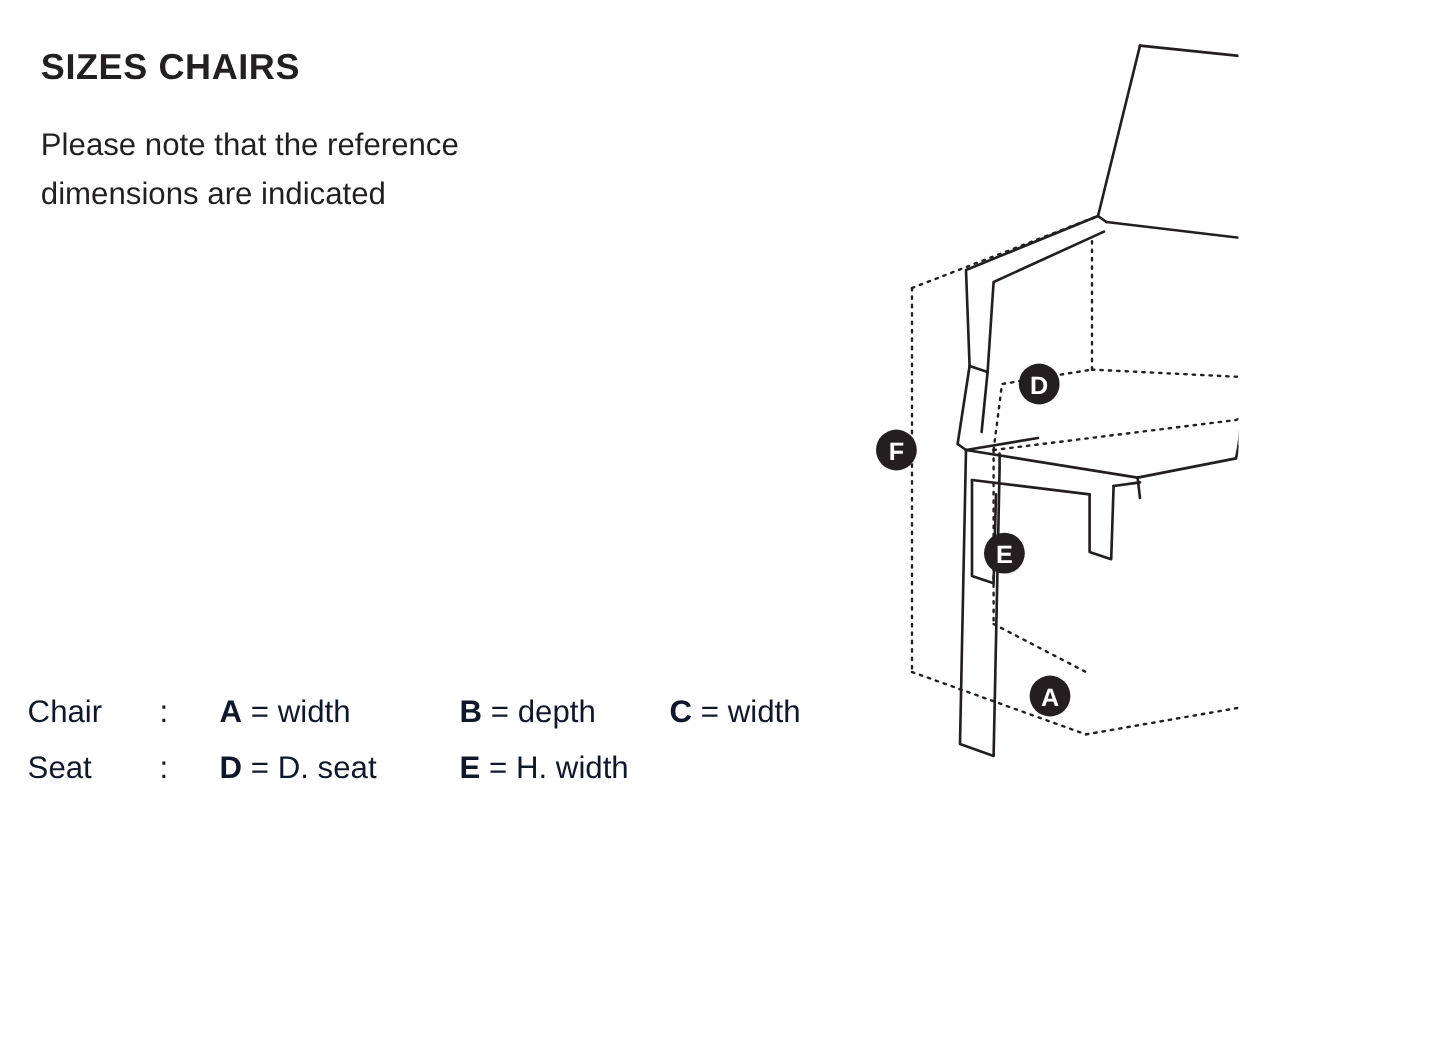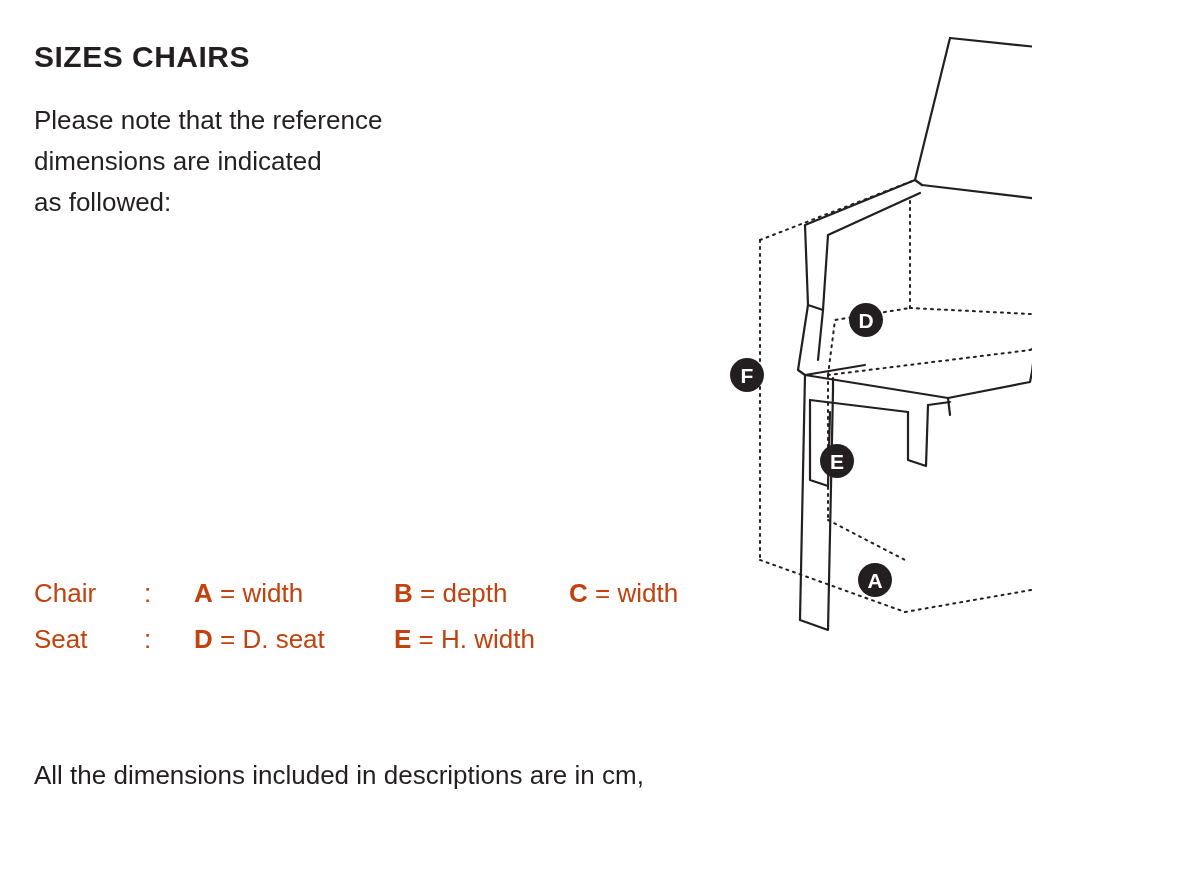--- a/index.html
+++ b/index.html
@@ -35,25 +35,25 @@
     top: 100px;
     font-size: 26px;
     line-height: 41px;
     color: #231f20;
   }
   .intro div { white-space: pre; }
 
   
   .legend {
     position: absolute;
-    left: 34px;
+    left: 23px;
     top: 570px;
     font-size: 26px;
     line-height: 46px;
-    color: #c2410c;
+    color: #0f172a;
   }
   .legend table {
     border-collapse: collapse;
   }
   .legend td {
     padding: 0;
     vertical-align: baseline;
     white-space: pre;
   }
   .legend td.row-label { width: 110px; }
@@ -96,21 +96,20 @@
 </head>
 <body>
 
 <div id="page">
 
   <div class="title">SIZES CHAIRS</div>
 
   <div class="intro">
     <div>Please note that the reference</div>
     <div>dimensions are indicated</div>
-    <div>as followed:</div>
   </div>
 
   <div class="legend">
     <table>
       <tbody>
         <tr>
           <td class="row-label">Chair</td>
           <td class="colon">:</td>
           <td class="c1"><span class="key">A</span> <span>= width</span></td>
           <td class="c2"><span class="key">B</span> <span>= depth</span></td>
@@ -121,21 +120,20 @@
           <td class="colon">:</td>
           <td class="c1"><span class="key">D</span> <span>= D. seat</span></td>
           <td class="c2"><span class="key">E</span> <span>= H. width</span></td>
           <td class="c3"></td>
         </tr>
       </tbody>
     </table>
   </div>
 
   <div class="note">
-    <div>All the dimensions included in descriptions are in cm,</div>
   </div>
 
   <div id="drawing">
     <svg width="490" height="620" viewBox="0 0 490 620" xmlns="http://www.w3.org/2000/svg">
       <g fill="none" stroke="#231f20" stroke-width="2.2" stroke-linejoin="round" stroke-linecap="round">
 
         <path d="M250 18 L462 40 L462 250 L455 268 L455 270"></path>
         <path d="M250 18 L215 160 L222 165"></path>
         <path d="M222 165 L432 190"></path>
         <path d="M432 190 L462 160"></path>

